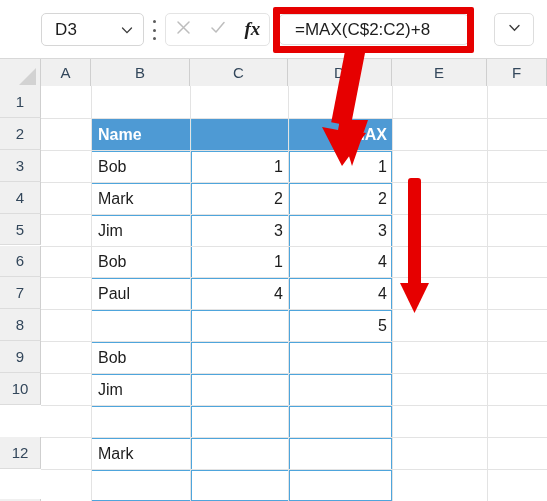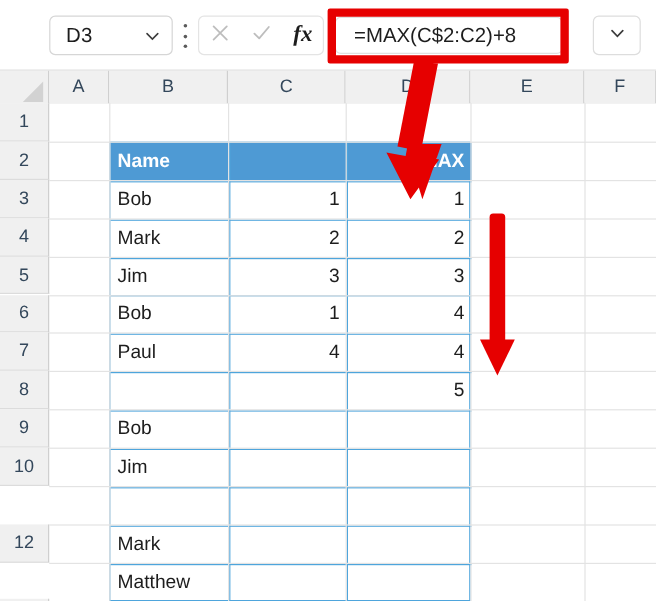--- a/index.html
+++ b/index.html
@@ -367,21 +367,20 @@
             <div class="tbl-cell txt" style="left: 0px; width: 99px;">Jim</div>
             <div class="tbl-cell num" style="left: 99px; width: 98px;"></div>
             <div class="tbl-cell num" style="left: 197px; width: 104px;"></div>
           </div>
           <div class="tbl-row" style="top: 319px; height: 31.9px; width: 301px;">
             <div class="tbl-cell txt" style="left: 0px; width: 99px;">Mark</div>
             <div class="tbl-cell num" style="left: 99px; width: 98px;"></div>
             <div class="tbl-cell num" style="left: 197px; width: 104px;"></div>
           </div>
           <div class="tbl-row" style="top: 350.9px; height: 31.9px; width: 301px;">
-            <div class="tbl-cell txt" style="left: 0px; width: 99px;">Matthew</div>
             <div class="tbl-cell num" style="left: 99px; width: 98px;"></div>
             <div class="tbl-cell num" style="left: 197px; width: 104px;"></div>
           </div>
           <div class="vsep" style="left: 99px;"></div>
           <div class="vsep" style="left: 197px;"></div>
           <div class="hsep" style="top: 31.9px; width: 301px;"></div>
           <div class="hsep" style="top: 63.8px; width: 301px;"></div>
           <div class="hsep" style="top: 95.7px; width: 301px;"></div>
           <div class="hsep" style="top: 127.6px; width: 301px;"></div>
           <div class="hsep" style="top: 159.5px; width: 301px;"></div>

